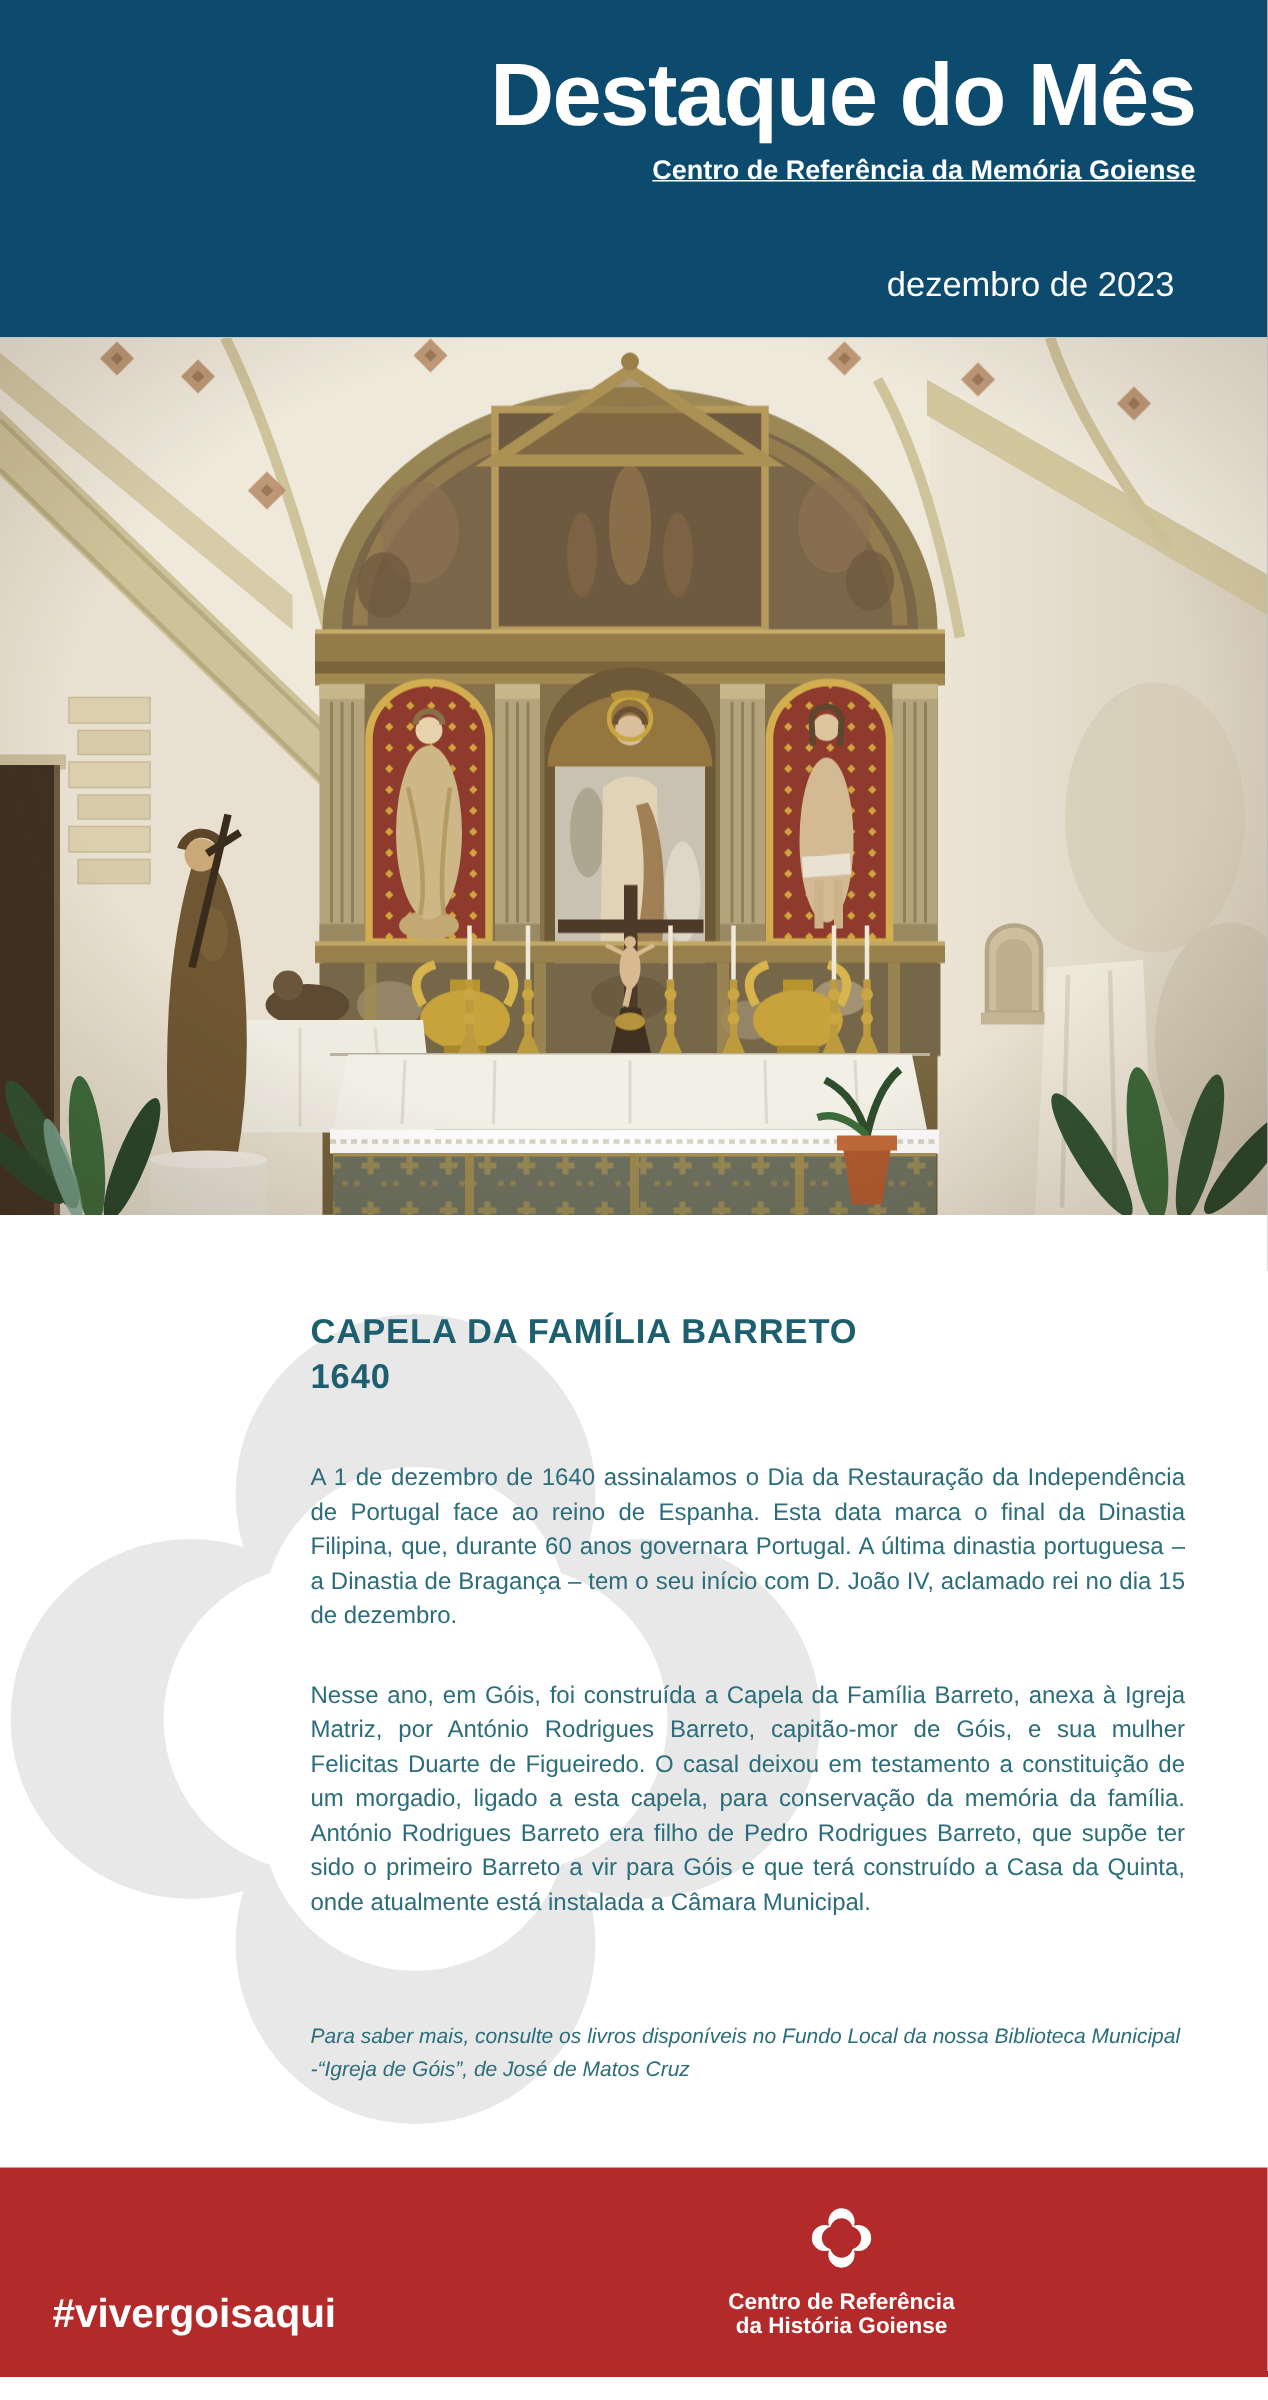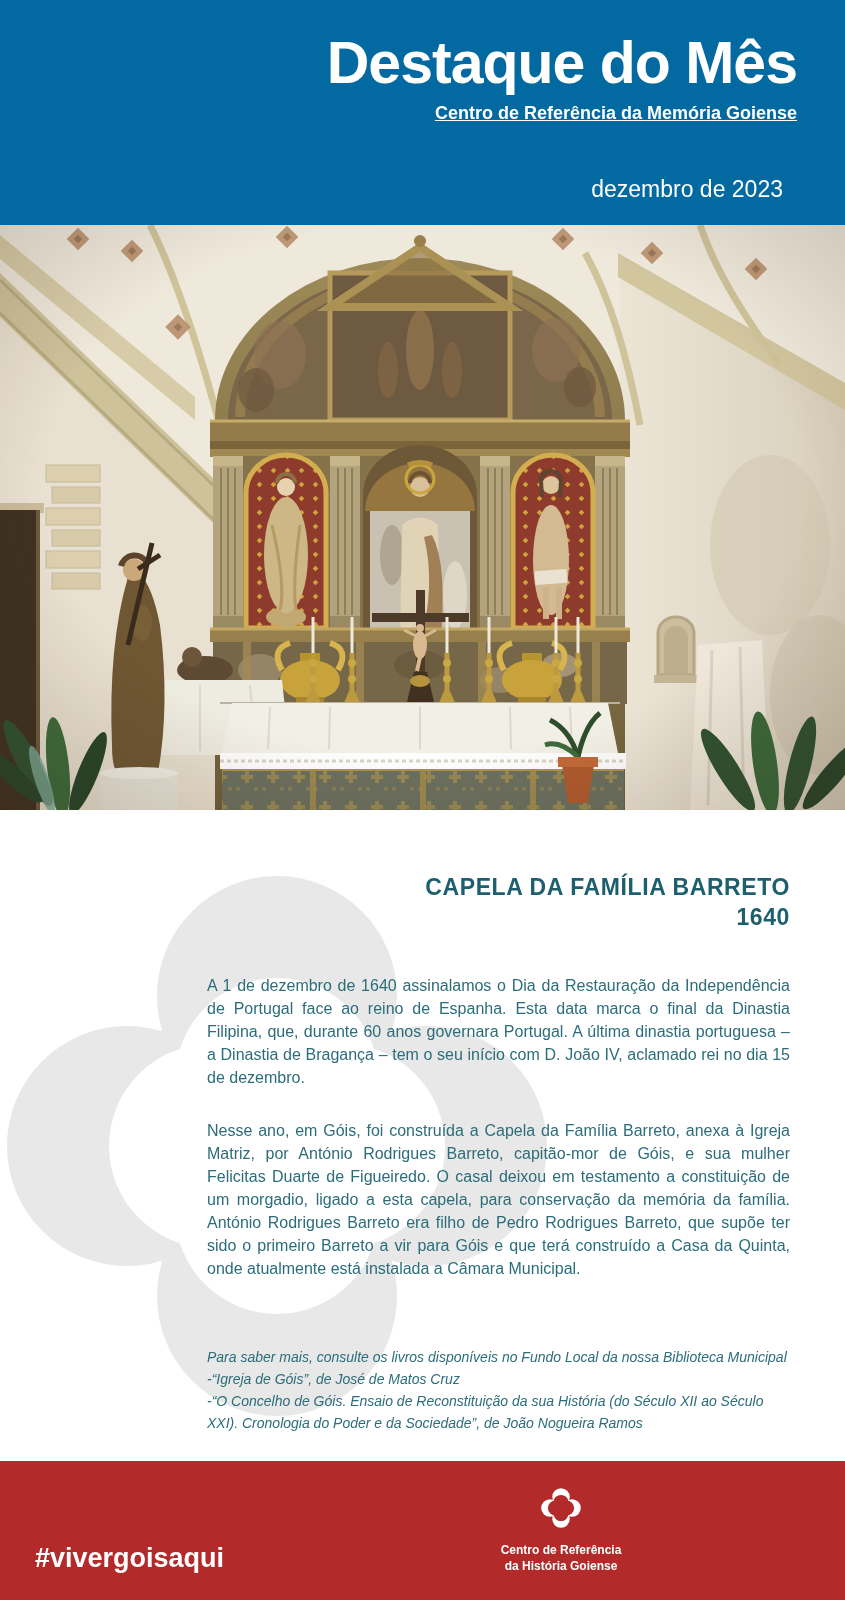--- a/index.html
+++ b/index.html
@@ -1,44 +1,44 @@
 <!DOCTYPE html>
 <html><head>
 <meta charset="utf-8">
 <style>
   * { margin:0; padding:0; box-sizing:border-box; }
   html,body { background:#888; }
   body { font-family:"Liberation Sans", sans-serif; }
   .poster { position:relative; width:845px; height:1600px; margin:0 auto; background:#ffffff; overflow:hidden; }
 
   
-  .header { position:relative; height:225px; background:#0369a1; color:#fff; text-align:right; padding-right:48px; }
+  .header { position:relative; height:225px; background:#0c4a6e; color:#fff; text-align:right; padding-right:48px; }
   .header .title { padding-top:32px; font-size:59px; line-height:62px; font-weight:bold; letter-spacing:-1px; }
   .header .subtitle { margin-top:9px; font-size:18px; font-weight:bold; letter-spacing:0;text-decoration:underline; }
   .header .date { position:absolute; right:62px; top:176px; font-size:23px; font-weight:normal; }
 
   
   .photo { position:relative; height:585px; background:#e9e3d6; overflow:hidden; }
   .photo svg { display:block; }
 
   
   .content { position:relative; height:651px; background:#fff; color:#2b6d7a; }
   .watermark { position:absolute; left:-23px; top:36px; width:600px; height:600px; }
   .content-inner { position:relative; padding:62px 55px 0 207px; }
-  .heading { text-align:right; color:#1d5f6e; font-size:23px; font-weight:bold; letter-spacing:.6px; line-height:30px; }
+  .heading { text-align:left; color:#1d5f6e; font-size:23px; font-weight:bold; letter-spacing:.6px; line-height:30px; }
   .para { margin-top:42px; font-size:16px; line-height:23px; text-align:justify; }
   .para + .para { margin-top:30px; }
   .notes { position:absolute; left:207px; right:55px; top:536px; font-size:14px; line-height:22px; font-style:italic; color:#2b6d7a; }
 
   
-  .footer { position:absolute; left:0; bottom:0; width:845px; height:139px; background:#b32a2a; color:#fff; }
+  .footer { position:absolute; left:0; bottom:16px; width:845px; height:139px; background:#b32a2a; color:#fff; }
   .hashtag { position:absolute; left:35px; bottom:26px; font-size:27px; font-weight:bold; }
   .crmg { position:absolute; left:471px; top:24px; width:180px; text-align:center; }
   .crmg .crmg-icon { width:46px; height:46px; display:inline-block; }
-  .crmg .crmg-text { margin-top:7px; font-size:12px; font-weight:bold; line-height:16px; }
+  .crmg .crmg-text { margin-top:7px; font-size:15px; font-weight:bold; line-height:16px; }
   .gois { position:absolute; left:652px; top:22px; width:158px; text-align:center; }
   .gois .bridge { width:150px; height:44px; display:inline-block; }
   .gois .gois-name { font-size:31px; font-weight:bold; line-height:30px; margin-top:2px; }
   .gois .gois-sub { font-size:15px; line-height:16px; }
 </style>
 </head>
 <body>
 
 <div class="poster">
 
@@ -409,21 +409,20 @@
         <div>CAPELA DA FAMÍLIA BARRETO</div>
         <div>1640</div>
       </div>
       <p class="para">A 1 de dezembro de 1640 assinalamos o Dia da Restauração da Independência de Portugal face ao reino de Espanha. Esta data marca o final da Dinastia Filipina, que, durante 60 anos governara Portugal. A última dinastia portuguesa – a Dinastia de Bragança – tem o seu início com D. João IV, aclamado rei no dia 15 de dezembro.</p>
       <p class="para">Nesse ano, em Góis, foi construída a Capela da Família Barreto, anexa à Igreja Matriz, por António Rodrigues Barreto, capitão-mor de Góis, e sua mulher Felicitas Duarte de Figueiredo. O casal deixou em testamento a constituição de um morgadio, ligado a esta capela, para conservação da memória da família. António Rodrigues Barreto era filho de Pedro Rodrigues Barreto, que supõe ter sido o primeiro Barreto a vir para Góis e que terá construído a Casa da Quinta, onde atualmente está instalada a Câmara Municipal.</p>
     </div>
 
     <div class="notes">
       <div>Para saber mais, consulte os livros disponíveis no Fundo Local da nossa Biblioteca Municipal</div>
       <div>-“Igreja de Góis”, de José de Matos Cruz</div>
-      <div>-“O Concelho de Góis. Ensaio de Reconstituição da sua História (do Século XII ao Século XXI). Cronologia do Poder e da Sociedade”, de João Nogueira Ramos</div>
     </div>
   </div>
 
   <div class="footer">
     <div class="hashtag">#vivergoisaqui</div>
 
     <div class="crmg">
       <svg class="crmg-icon" viewBox="0 0 200 200">
         <defs>
           <mask id="fq-mask">

